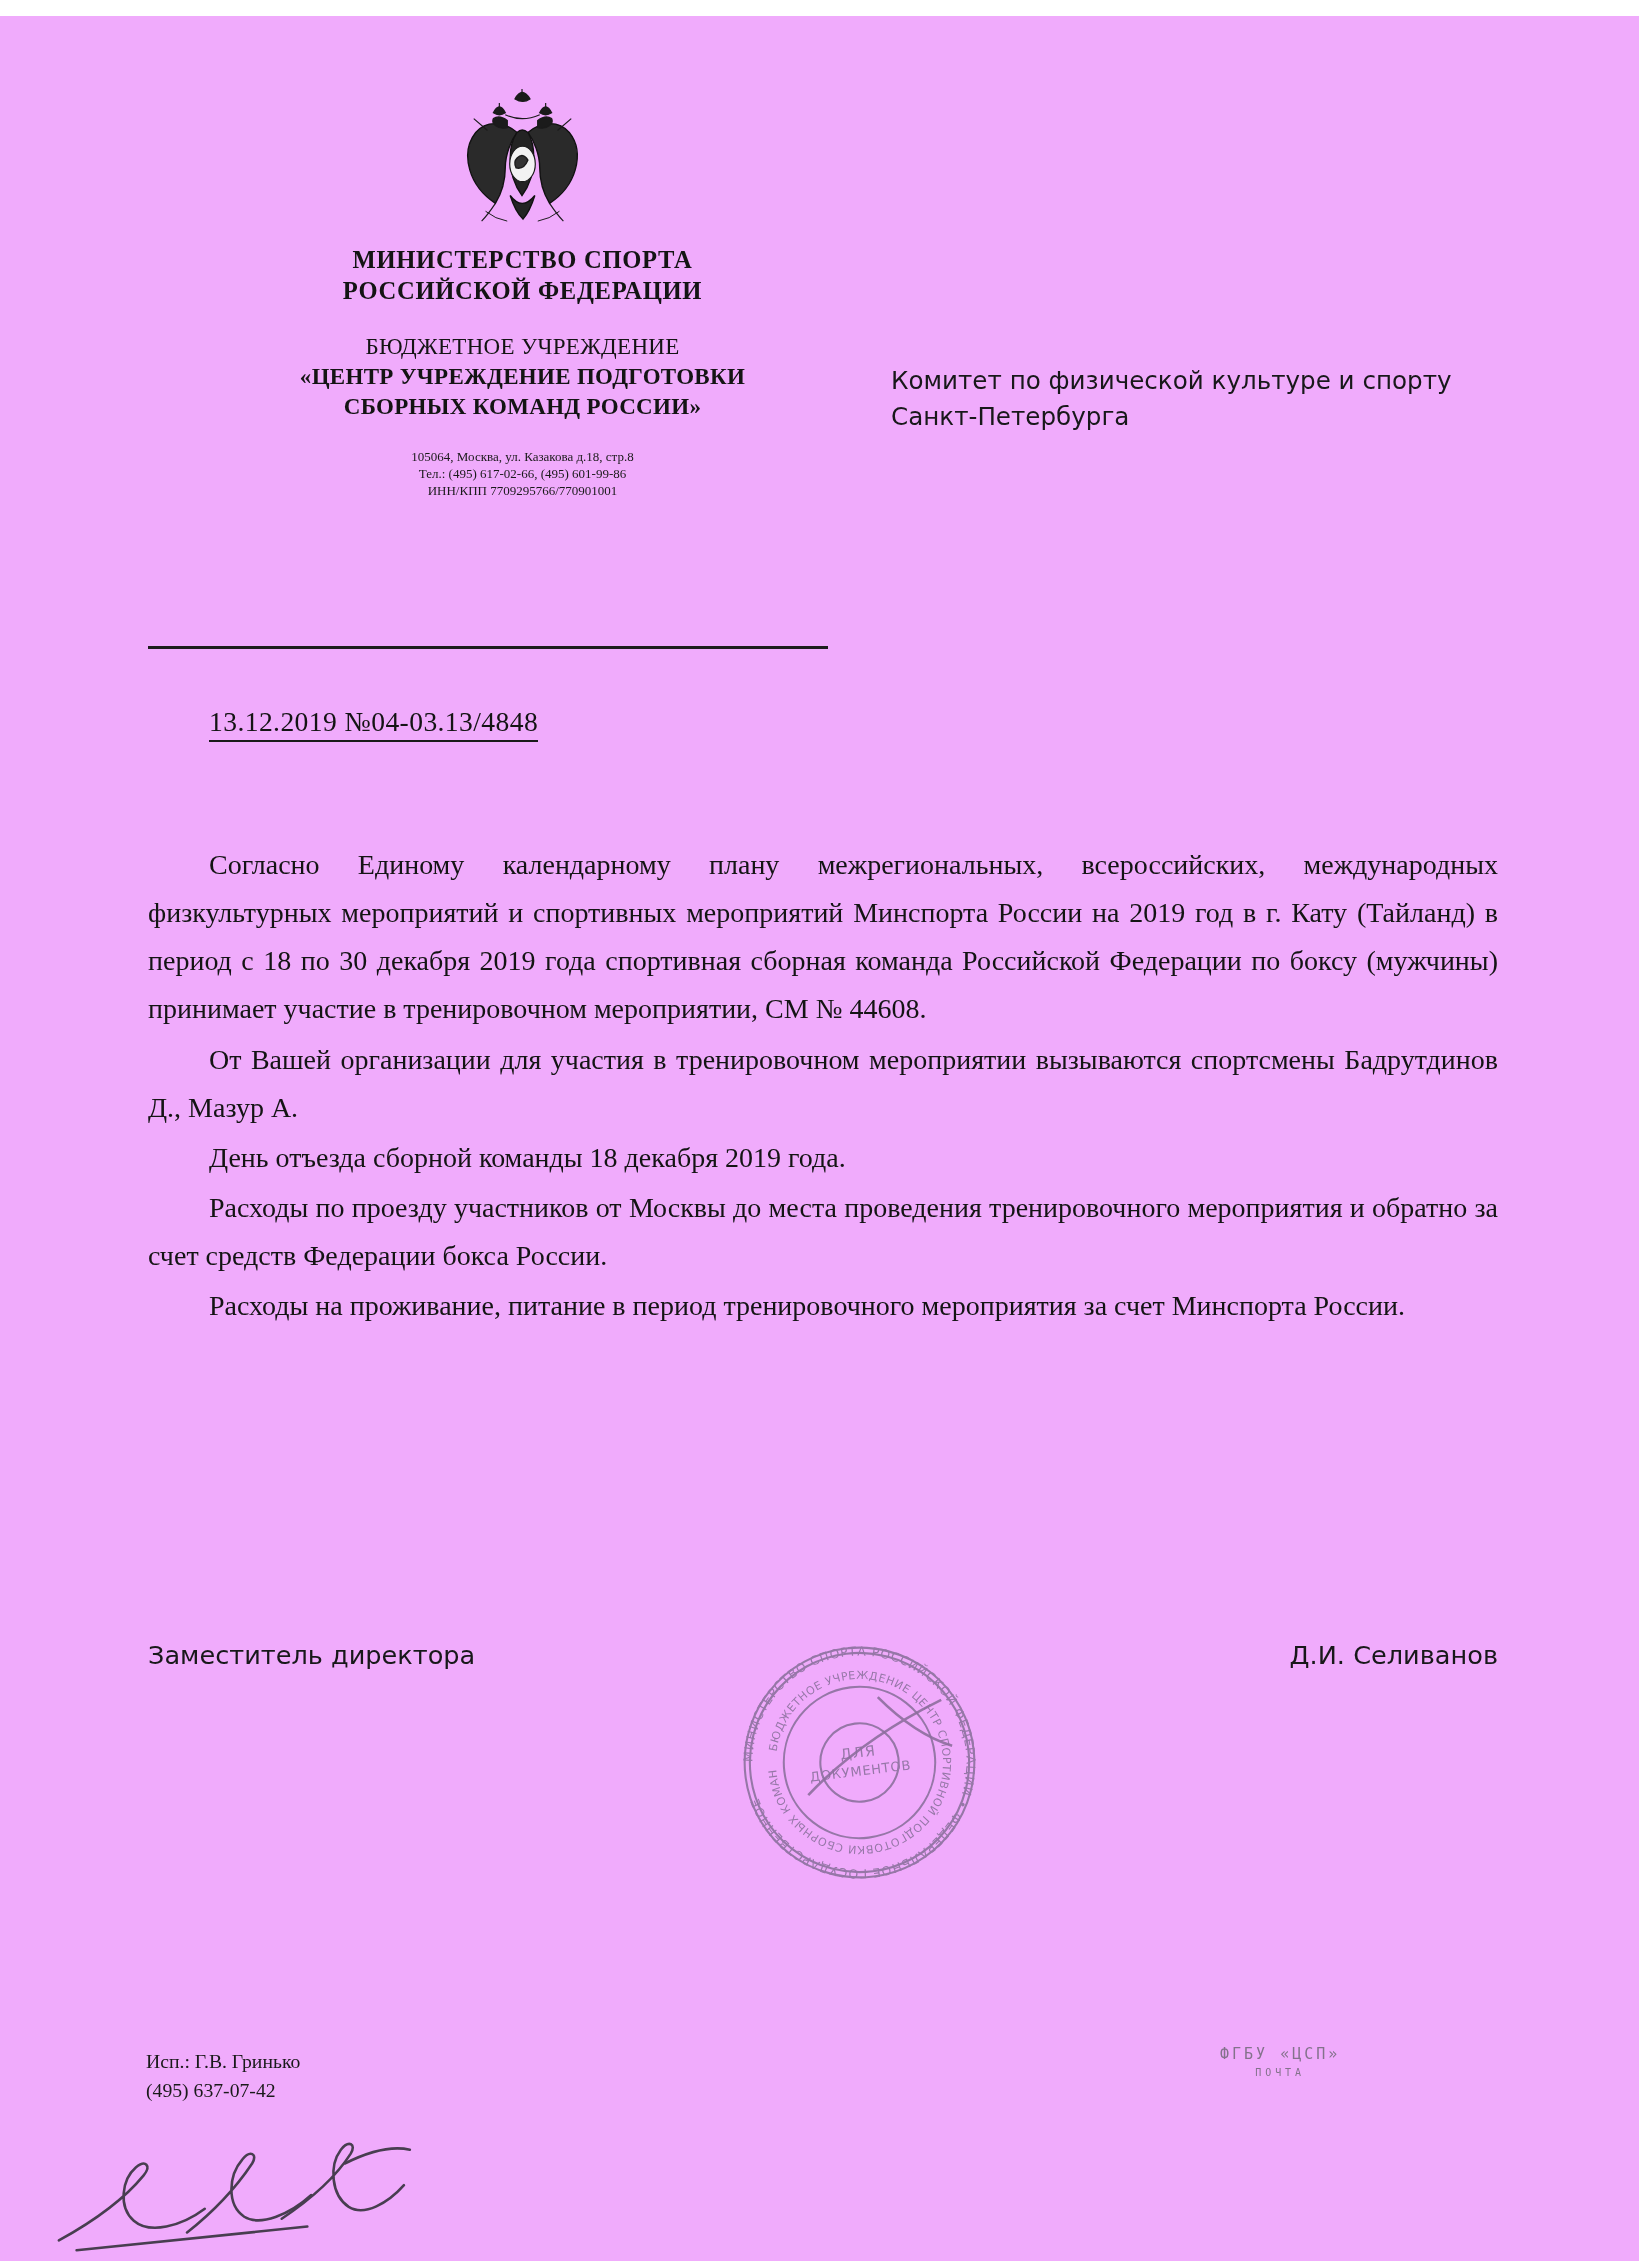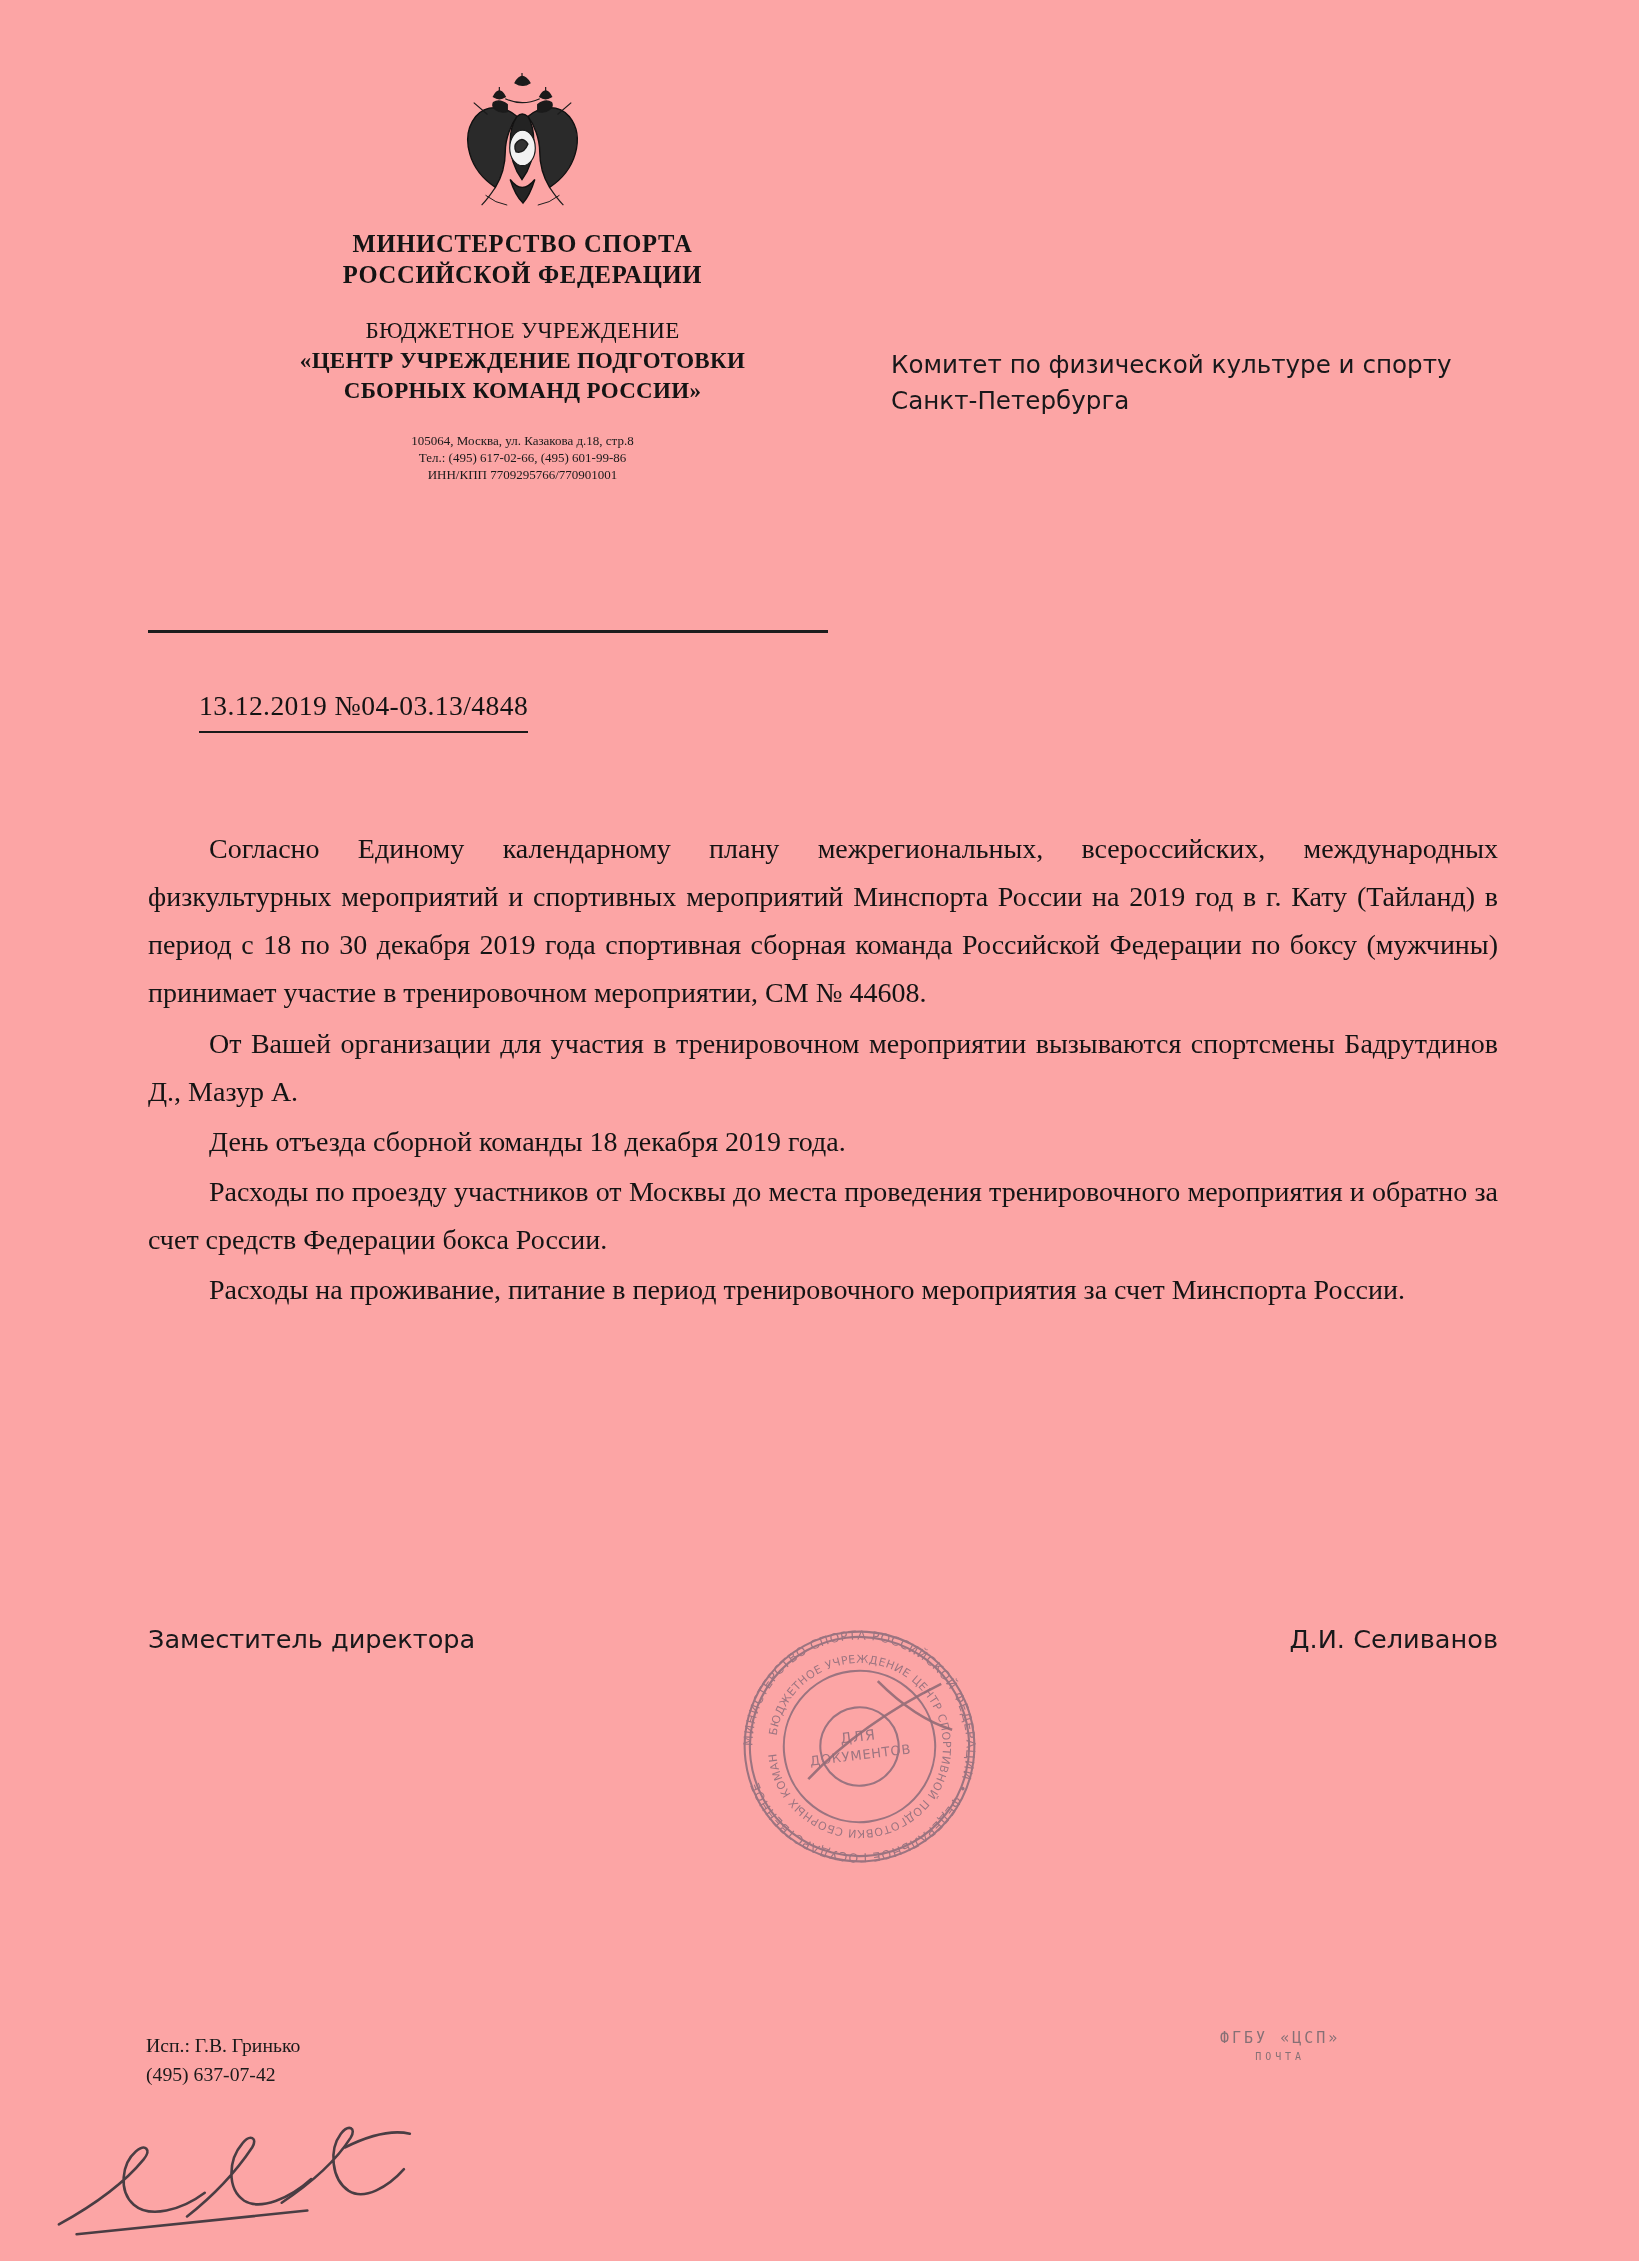--- a/index.html
+++ b/index.html
@@ -13,21 +13,22 @@
     height: 2262px;
     position: relative;
     font-family: "Liberation Serif", serif;
     color: #18181a;
     overflow: hidden;
   }
 
   .page {
     position: absolute;
     inset: 0;
-    background: #fca5a5;
+    background: #f0abfc;
+    margin-top: 16px;
   }
 
   
   .letterhead {
     position: absolute;
     left: 148px;
     top: 69px;
     width: 749px;
     text-align: center;
   }
@@ -88,26 +89,26 @@
     width: 611px;
     font-family: "DejaVu Sans", sans-serif;
     font-size: 24.6px;
     line-height: 1.45;
     color: #18181a;
   }
 
   
   .refno {
     position: absolute;
-    left: 199px;
+    left: 209px;
     top: 690px;
     font-size: 27.6px;
     letter-spacing: 0.4px;
     border-bottom: 2px solid #1a1a1a;
-    padding-bottom: 9px;
+    padding-bottom: 2px;
     color: #141414;
   }
 
   
   .body-text {
     position: absolute;
     left: 148px;
     top: 825px;
     width: 1350px;
     font-size: 28px;

